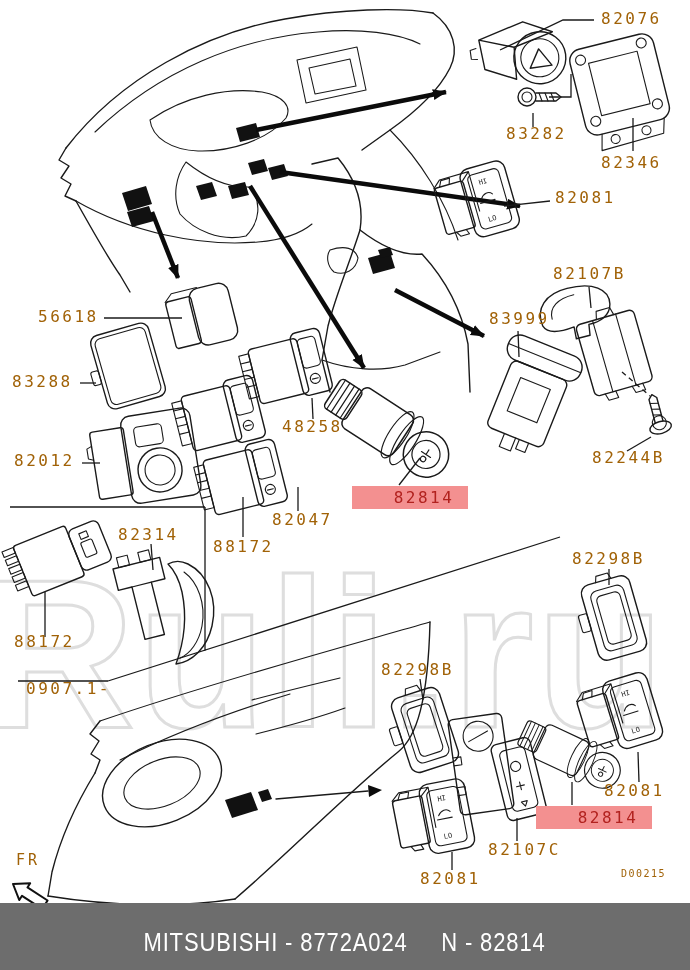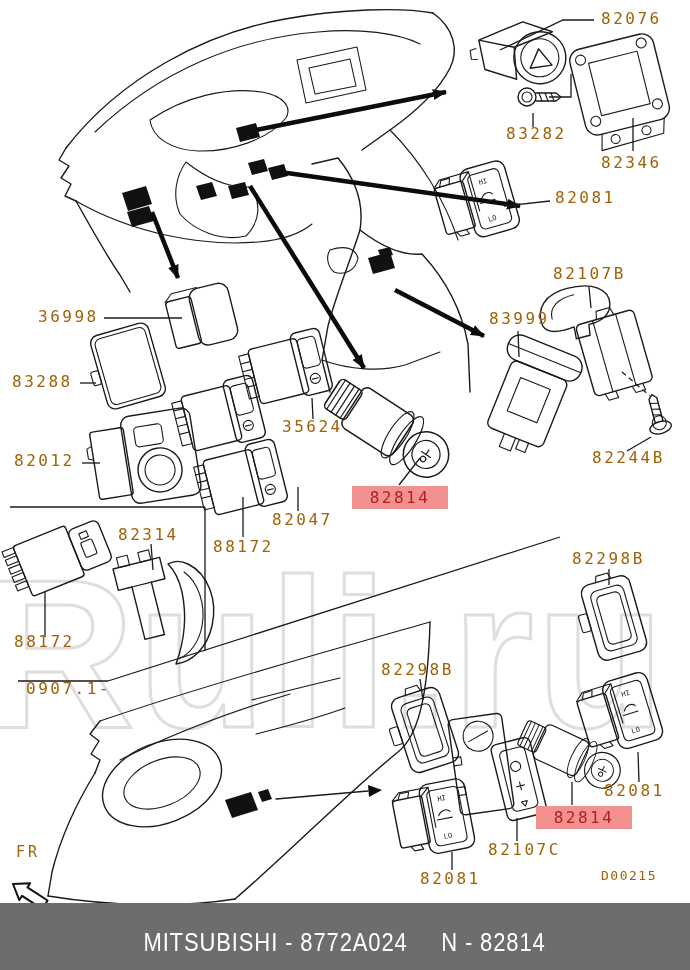--- a/index.html
+++ b/index.html
@@ -6,23 +6,23 @@
   #stage{position:relative;width:690px;height:970px;background:#fff;overflow:hidden;
          font-family:"DejaVu Sans Mono","Liberation Mono",monospace;}
   #watermark{position:absolute;left:-18px;top:548px;width:730px;height:260px;
     font-family:"Liberation Sans",sans-serif;font-weight:bold;font-size:212px;line-height:1;
     letter-spacing:2px;color:transparent;-webkit-text-stroke:3px #dedede;
     text-stroke:3px #dedede;overflow:hidden;user-select:none;}
   #art{position:absolute;left:0;top:0;}
   .callout{position:absolute;font-size:16px;letter-spacing:2.5px;color:#a16207;
     line-height:1;white-space:nowrap;z-index:3;}
   .callout.hl{background:var(--hl-bg,#f39090);color:var(--hl-fg,#b2221f);
-    width:96px;height:23px;display:flex;align-items:center;justify-content:center;}
-  .small-note{font-size:13px;letter-spacing:1.5px;}
-  .fr-note{font-size:15px;letter-spacing:3px;}
+    width:88px;height:23px;display:flex;align-items:center;justify-content:center;padding-left:28px;}
+  .small-note{font-size:10px;letter-spacing:1.5px;margin-left:20px;}
+  .fr-note{font-size:15px;letter-spacing:3px;margin-top:8px;}
   #footer{position:absolute;left:0;top:903px;width:690px;height:78px;
     background:var(--footer-bg,#6d6d6d);display:flex;align-items:center;justify-content:center;z-index:4;}
   #footer .ftext{display:flex;gap:38px;transform:scaleX(.88);
     font-family:"Liberation Sans",sans-serif;font-size:25px;letter-spacing:1px;
     color:var(--footer-fg,#fff);white-space:nowrap;}
   svg .ln{fill:none;stroke:#1a1a1a;stroke-width:1.4;stroke-linecap:round;stroke-linejoin:round;}
   svg .thin{stroke-width:1.1;}
   svg .blob{fill:#111;stroke:none;}
   svg .arrow{stroke:#0b0b0b;stroke-width:4.5;}
   svg .leader{fill:none;stroke:#1a1a1a;stroke-width:1.3;}
@@ -298,24 +298,24 @@
     </g>
   </svg>
 
   <div class="callout" style="left:601px;top:11px">82076</div>
   <div class="callout" style="left:506px;top:126px">83282</div>
   <div class="callout" style="left:601px;top:155px">82346</div>
   <div class="callout" style="left:555px;top:190px">82081</div>
   <div class="callout" style="left:553px;top:266px">82107B</div>
   <div class="callout" style="left:489px;top:311px">83999</div>
   <div class="callout" style="left:592px;top:450px">82244B</div>
-  <div class="callout" style="left:38px;top:309px">36998</div>
+  <div class="callout" style="left:38px;top:309px">56618</div>
   <div class="callout" style="left:12px;top:374px">83288</div>
   <div class="callout" style="left:14px;top:453px">82012</div>
-  <div class="callout" style="left:282px;top:419px">35624</div>
+  <div class="callout" style="left:282px;top:419px">48258</div>
   <div class="callout" style="left:272px;top:512px">82047</div>
   <div class="callout" style="left:213px;top:539px">88172</div>
   <div class="callout hl" style="left:352px;top:486px">82814</div>
   <div class="callout" style="left:118px;top:527px">82314</div>
   <div class="callout" style="left:14px;top:634px">88172</div>
   <div class="callout" style="left:26px;top:681px">0907.1-</div>
   <div class="callout" style="left:572px;top:551px">82298B</div>
   <div class="callout" style="left:381px;top:662px">82298B</div>
   <div class="callout" style="left:604px;top:783px">82081</div>
   <div class="callout hl" style="left:536px;top:806px">82814</div>

